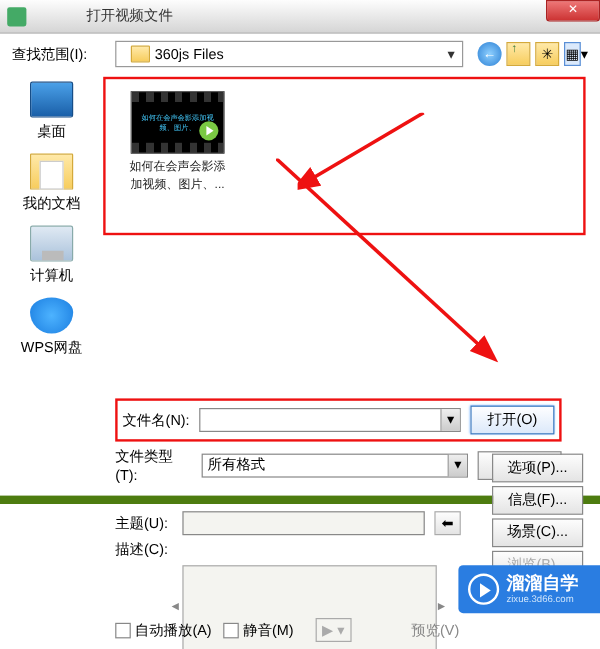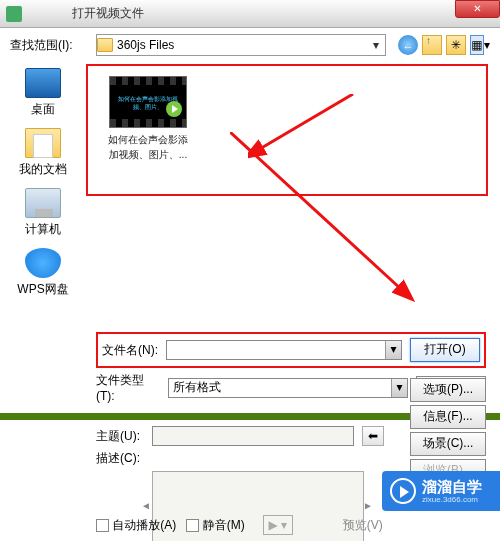--- a/index.html
+++ b/index.html
@@ -5,21 +5,21 @@
 * { box-sizing: border-box; margin: 0; padding: 0; font-family: "Microsoft YaHei", SimSun, sans-serif; font-size: 12px; }
 body { background: #fff; width: 500px; height: 541px; position: relative; overflow: hidden; }
 
 .titlebar { height: 28px; background: linear-gradient(to bottom, #fdfdfd 0%, #e9e9e9 50%, #d5d5d5 100%); border-bottom: 1px solid #aaa; display: flex; align-items: center; padding-left: 6px; position: relative; gap: 44px; }
 .titlebar .appicon { width: 16px; height: 16px; background: #4a6; border-radius: 2px; margin-right: 6px; }
 .titlebar .title { color: #333; }
 .close-btn { position: absolute; right: 0; top: 0; width: 45px; height: 18px; background: linear-gradient(to bottom,#e77,#c33); color: #fff; text-align: center; line-height: 16px; border-radius: 0 0 3px 3px; border: 1px solid #a22; font-size: 10px; }
 
 .toprow { display: flex; align-items: center; padding: 6px 10px; gap: 6px; }
 .toprow .lbl { width: 80px; }
-.look-in { display: flex; align-items: center; border: 1px solid #999; background: #fff; height: 22px; flex: 1; padding-left: 0; }
+.look-in { display: flex; align-items: center; border: 1px solid #999; background: #fff; height: 22px; flex: 1; padding-left: 12px; }
 .folder-icon { width: 16px; height: 14px; background: linear-gradient(#ffe9a8,#f7cd5e); border: 1px solid #d4a93a; border-radius: 1px; margin-right: 4px; }
 .look-in .drop { margin-left: auto; width: 18px; text-align: center; color: #333; }
 .nav-icons { display: flex; gap: 4px; margin-left: 6px; }
 .nav-icons span { width: 20px; height: 20px; display: inline-flex; align-items: center; justify-content: center; }
 .back-ic { width:16px; height:16px; border-radius:50%; background: radial-gradient(circle,#8fd0ff,#2a7fd4); color:#fff; font-size:11px; line-height:14px; }
 .up-ic { width:16px; height:14px; background: linear-gradient(#ffe9a8,#f7cd5e); border:1px solid #d4a93a; position:relative; }
 .up-ic::after { content:"↑"; color:#3a7a3a; font-size:10px; position:absolute; left:3px; top:-1px; font-weight:bold; }
 .new-ic { width:16px; height:14px; background: linear-gradient(#ffe9a8,#f7cd5e); border:1px solid #d4a93a; }
 .view-ic { width:16px; height:14px; border:1px solid #5a8fd6; background:#dbe9fb; }
 
@@ -43,21 +43,21 @@
 .thumb::before { top:0; } .thumb::after { bottom:0; }
 .thumb .txt { position:absolute; top:18px; left:4px; right:4px; color:#4cf; font-size:6px; line-height:8px; }
 .thumb .play { position:absolute; right:4px; bottom:10px; width:16px; height:16px; border-radius:50%; background:#7ac943; }
 .thumb .play::after { content:""; position:absolute; left:6px; top:4px; border-left:6px solid #fff; border-top:4px solid transparent; border-bottom:4px solid transparent; }
 .file-item .fname { font-size: 10px; line-height: 15px; color: #222; }
 
 .arrow { position: absolute; pointer-events: none; }
 .arrow1 { left: 248px; top: 94px; width: 110px; height: 70px; }
 .arrow2 { left: 230px; top: 132px; width: 190px; height: 170px; }
 
-.form-area { padding: 4px 14px 6px 96px; }
+.form-area { padding: 4px 32px 6px 96px; }
 .openrow { border: 2px solid #e11; padding: 4px 4px; display: flex; align-items: center; gap: 8px; margin-bottom: 4px; }
 .row { display: flex; align-items: center; gap: 8px; margin-bottom: 4px; }
 .row .lbl { width: 64px; }
 .txtinput { flex: 1; height: 20px; border: 1px solid #888; background: #fff; padding: 0 4px; }
 .combo { flex: 1; height: 20px; border: 1px solid #888; background: #fff; display: flex; align-items: center; padding-left: 4px; }
 .combo .drop { margin-left: auto; width: 16px; height: 18px; background: linear-gradient(#eee,#ccc); border-left:1px solid #999; text-align:center; line-height:16px; }
 .btn { width: 70px; height: 24px; border: 1px solid #888; background: linear-gradient(#fdfdfd,#e4e4e4); text-align: center; line-height: 20px; cursor: pointer; }
 .btn.primary { border: 1px solid #3a78c0; box-shadow: 0 0 2px #6af; background: linear-gradient(#fefeff,#dce9fa); }
 
 .lower { padding: 6px 14px 0 96px; border-top: 7px solid #4d7c0f; }

